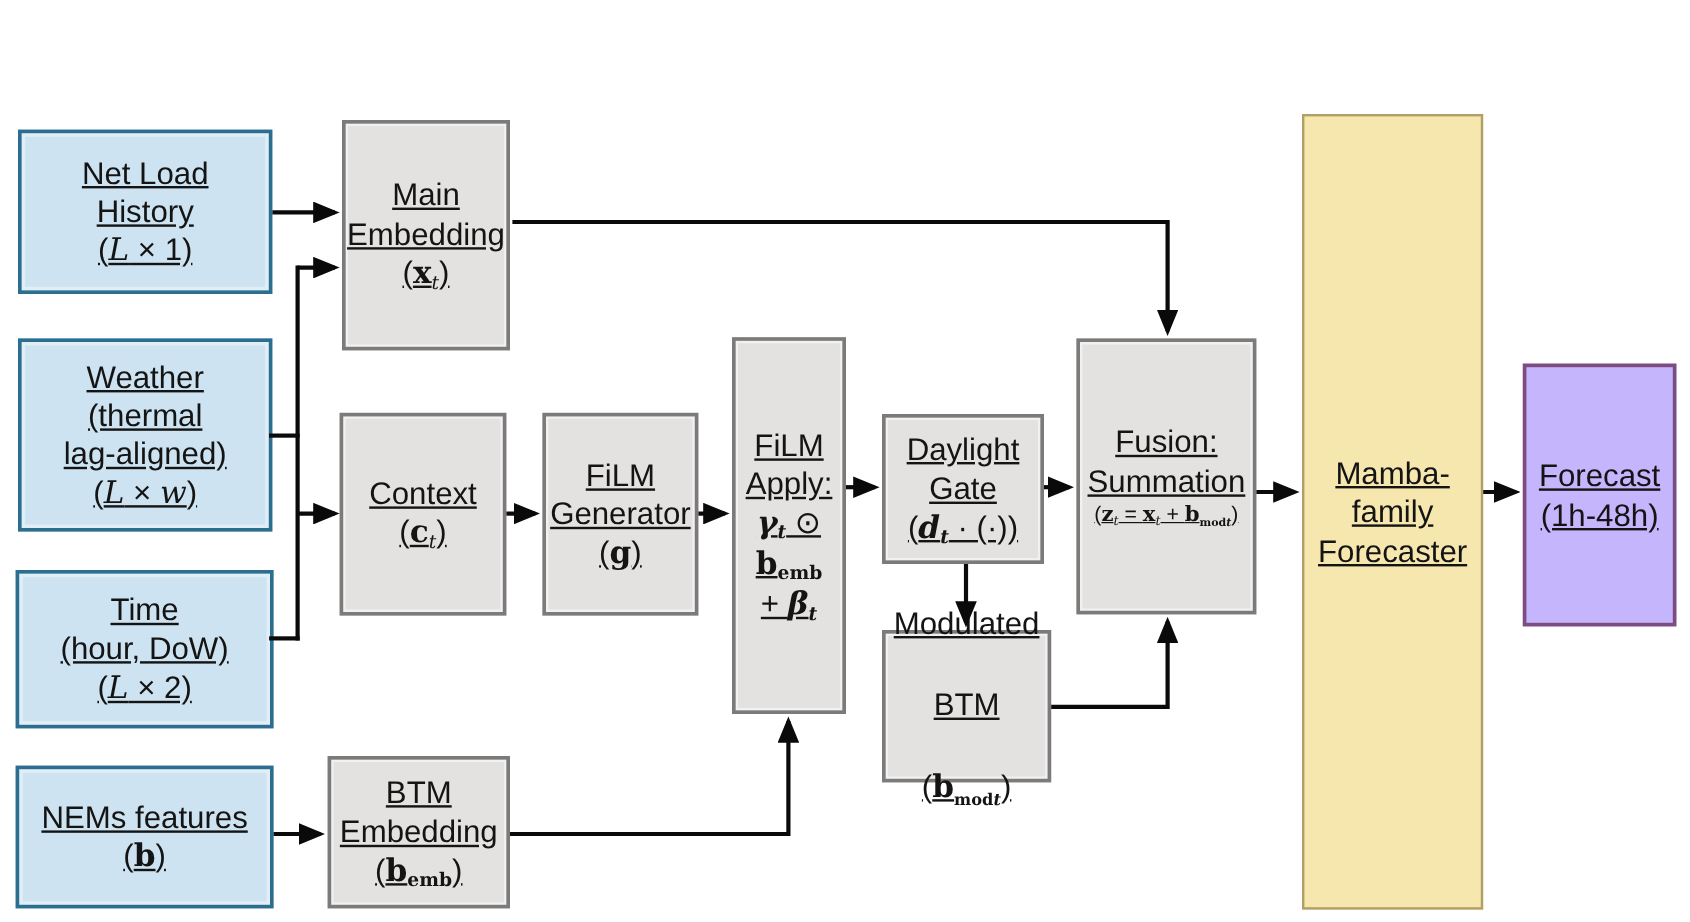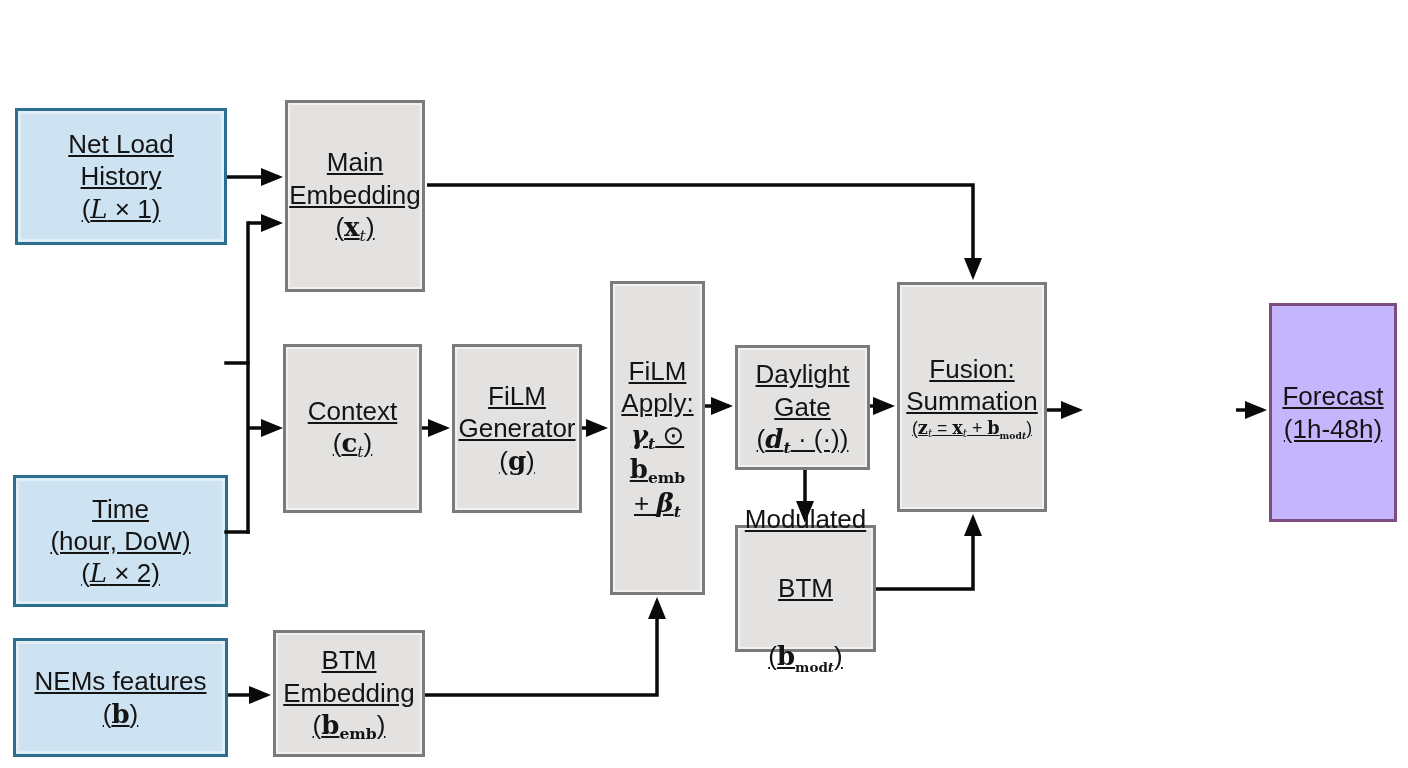--- a/index.html
+++ b/index.html
@@ -33,20 +33,26 @@
 </style>
 </head>
 <body>
 
 <div class="canvas">
   <div class="nodes-layer">
       <div class="node input" style="left: 15px; top: 108px; width: 212px; height: 137px;">
         <div class="line"><span class="seg">Net Load</span></div>
         <div class="line"><span class="seg">History</span></div>
         <div class="line"><span class="seg">(</span><span class="seg i">L</span><span class="seg"> × 1)</span></div>
+      </div>
+      <div class="node input" style="left: 15px; top: 282px; width: 212px; height: 161px;">
+        <div class="line"><span class="seg">Weather</span></div>
+        <div class="line"><span class="seg">(thermal</span></div>
+        <div class="line"><span class="seg">lag-aligned)</span></div>
+        <div class="line"><span class="seg">(</span><span class="seg i">L</span><span class="seg"> × </span><span class="seg i">w</span><span class="seg">)</span></div>
       </div>
       <div class="node input" style="left: 13px; top: 475px; width: 215px; height: 132px;">
         <div class="line"><span class="seg">Time</span></div>
         <div class="line"><span class="seg">(hour, DoW)</span></div>
         <div class="line"><span class="seg">(</span><span class="seg i">L</span><span class="seg"> × 2)</span></div>
       </div>
       <div class="node input" style="left: 13px; top: 638px; width: 215px; height: 119px;">
         <div class="line"><span class="seg">NEMs features</span></div>
         <div class="line"><span class="seg">(</span><span class="seg b">b</span><span class="seg">)</span></div>
       </div>
@@ -90,20 +96,25 @@
         <div class="line small"><span class="seg">(</span><span class="seg b">z</span><span class="seg i sub">t</span><span class="seg"> = </span><span class="seg b">x</span><span class="seg i sub">t</span><span class="seg"> + </span><span class="seg b">b</span><span class="stk">
             <span>mod</span>
             <span class="bot">t</span>
           </span><span class="seg">)</span></div>
       </div>
       <div class="node process" style="left: 273px; top: 630px; width: 152px; height: 127px;">
         <div class="line"><span class="seg">BTM</span></div>
         <div class="line"><span class="seg">Embedding</span></div>
         <div class="line"><span class="seg">(</span><span class="seg b">b</span><span class="seg b sub">emb</span><span class="seg">)</span></div>
       </div>
+      <div class="node forecaster" style="left: 1085px; top: 95px; width: 151px; height: 663px;">
+        <div class="line"><span class="seg">Mamba-</span></div>
+        <div class="line"><span class="seg">family</span></div>
+        <div class="line"><span class="seg">Forecaster</span></div>
+      </div>
       <div class="node output" style="left: 1269px; top: 303px; width: 128px; height: 219px;">
         <div class="line"><span class="seg">Forecast</span></div>
         <div class="line"><span class="seg">(1h-48h)</span></div>
       </div>
     </div>
   <svg class="arrow-layer" width="1408" height="768" viewBox="0 0 1408 768">
     <defs>
       <marker id="ah" markerUnits="userSpaceOnUse" markerWidth="22" markerHeight="18" refX="18" refY="9" orient="auto">
         <path d="M0,0 L22,9 L0,18 Z" fill="#0a0a0a"></path>
       </marker>

